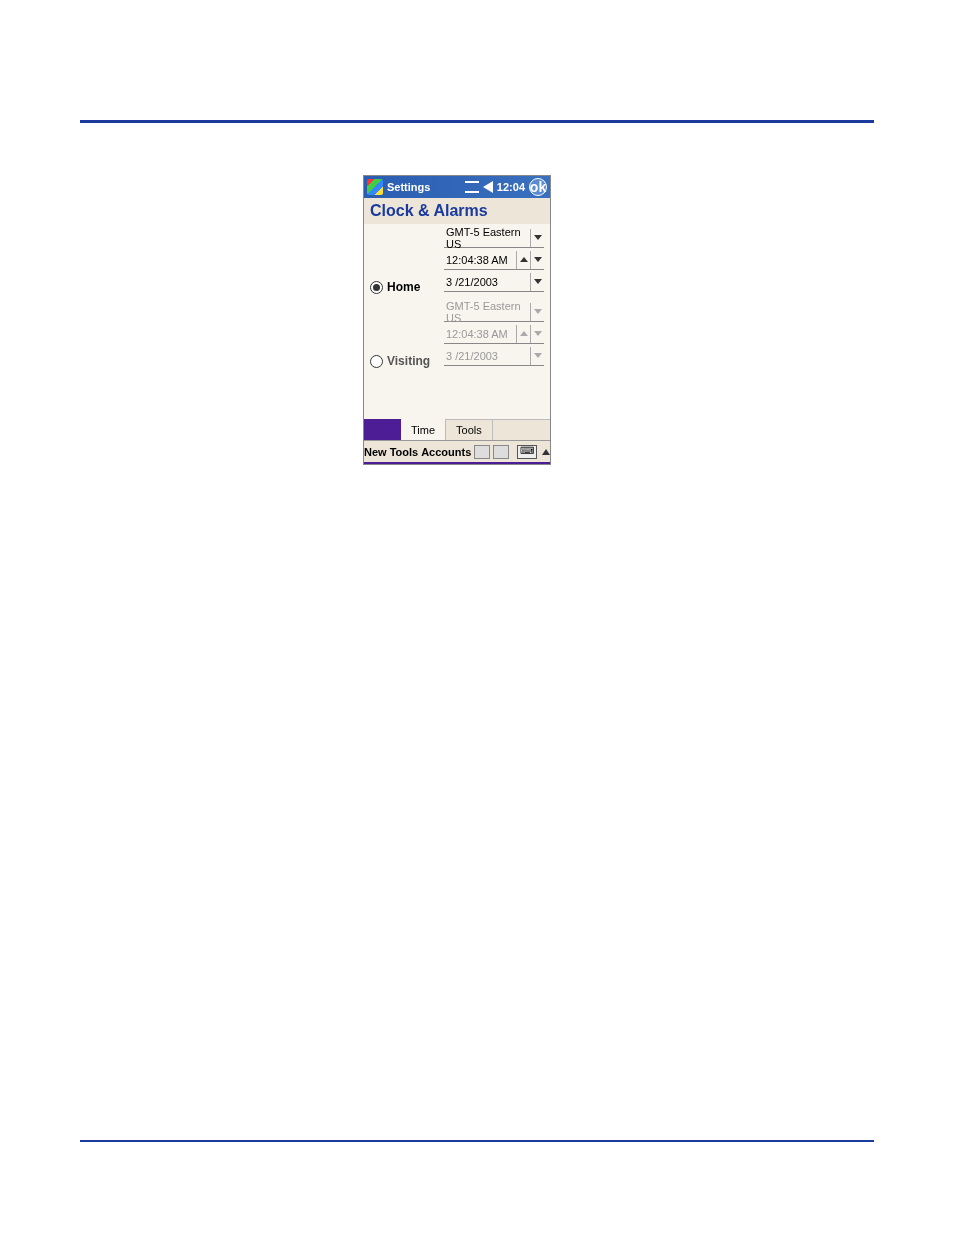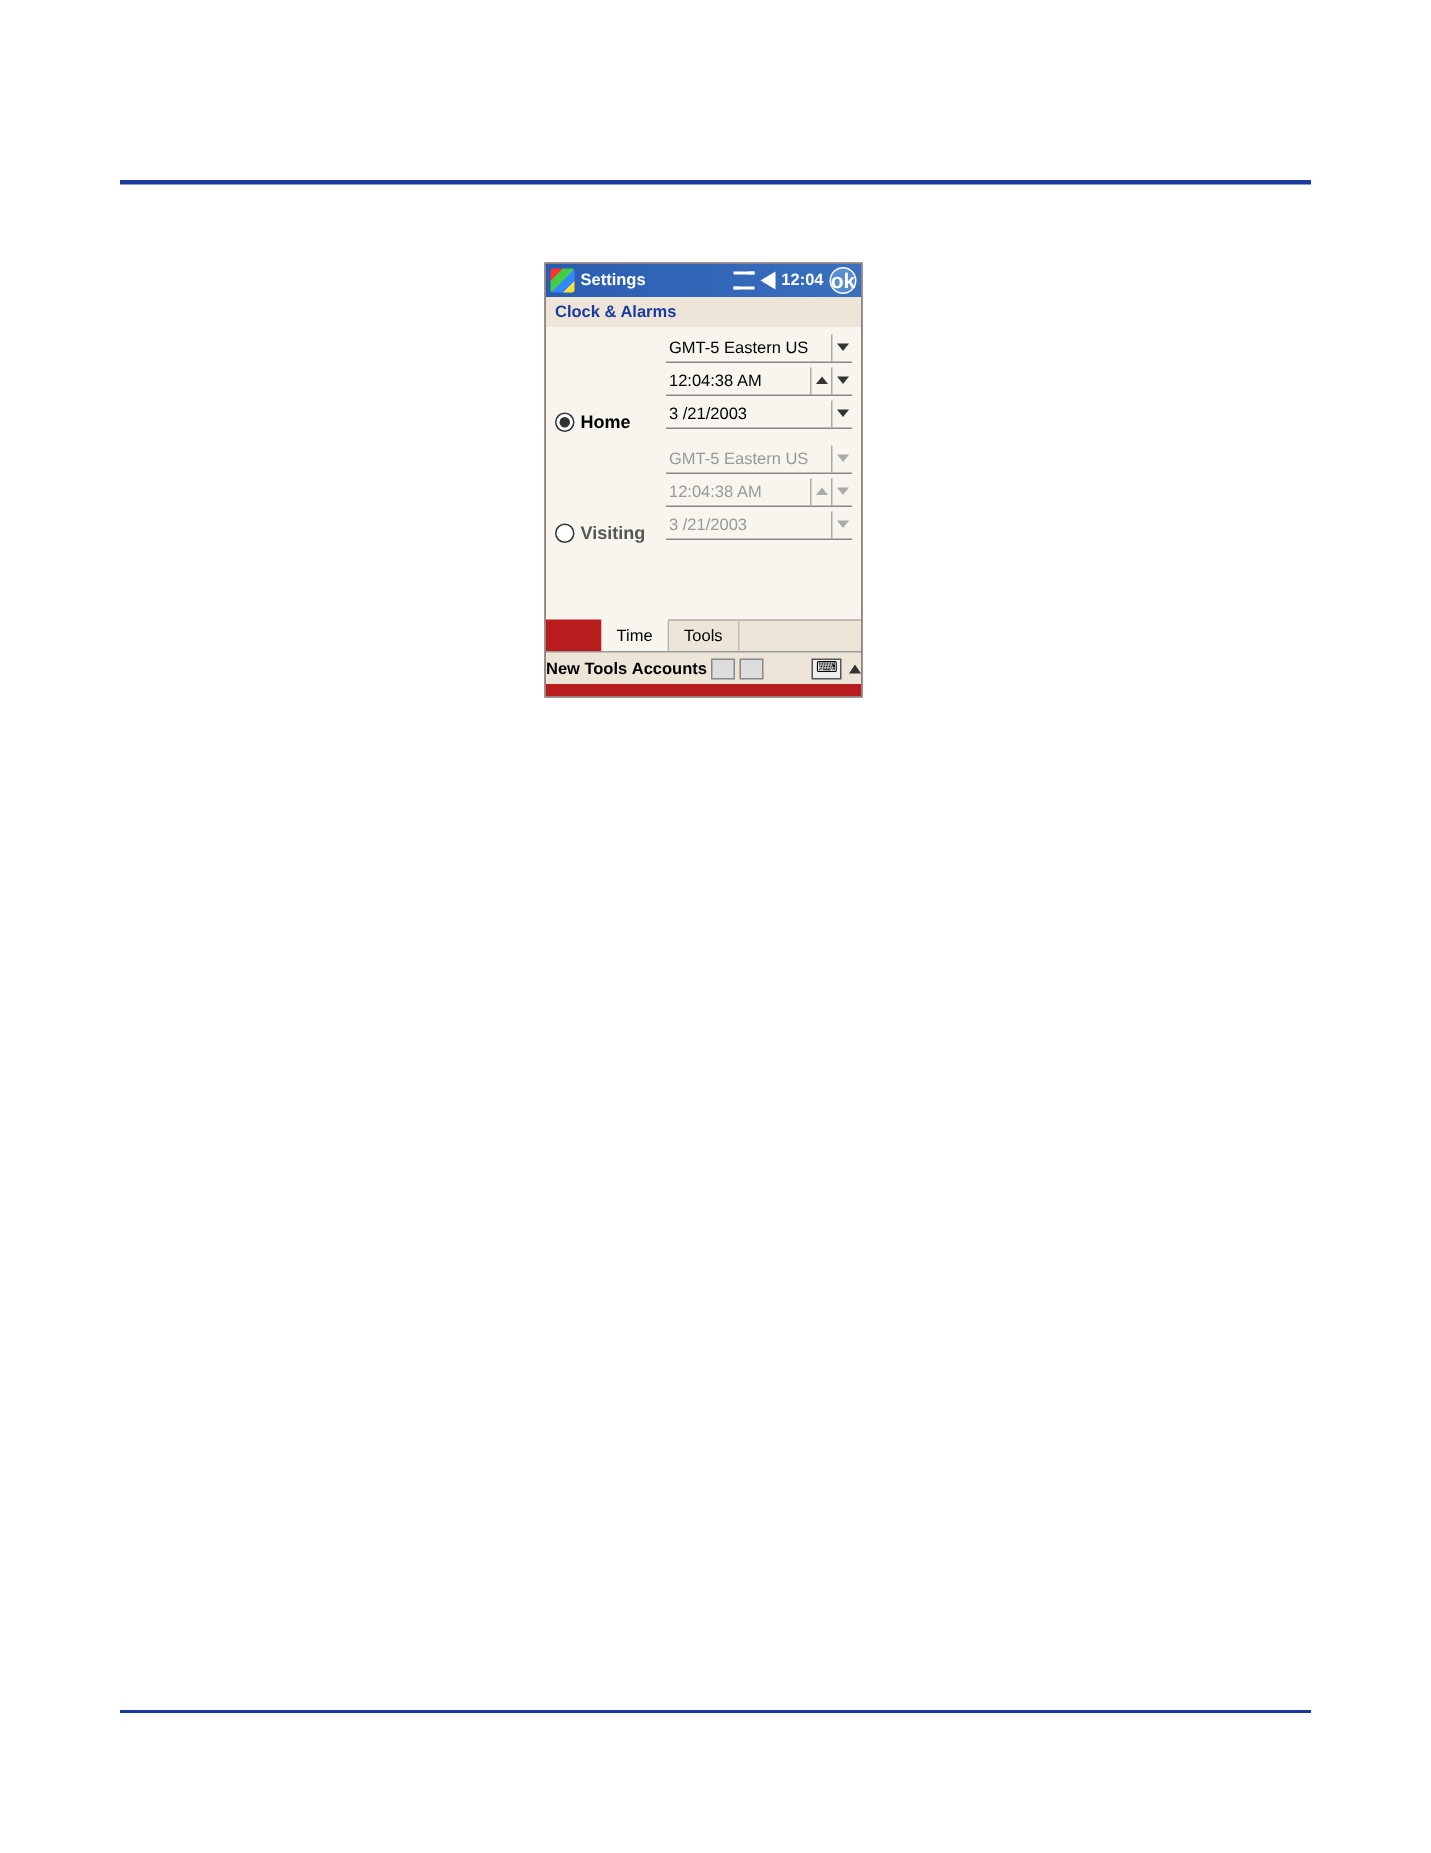--- a/index.html
+++ b/index.html
@@ -23,24 +23,24 @@
     top: 1140px;
     left: 80px;
     right: 80px;
     height: 2px;
     background: #1a3a9e;
   }
   .device {
     position: absolute;
     top: 175px;
     left: 363px;
-    width: 212px;
+    width: 188px;
     height: 290px;
     border: 1px solid #888;
-    background: #b91c1c;
+    background: #4c1d95;
     font-size: 11px;
   }
   .titlebar {
     height: 22px;
     background: linear-gradient(to right, #2a5db0, #3a70c0);
     display: flex;
     align-items: center;
     padding: 0 3px;
     color: #fff;
     font-weight: bold;
@@ -75,21 +75,21 @@
     background: #5a8cd0; color: #fff;
     display: flex; align-items: center; justify-content: center;
     font-size: 14px; font-weight: bold;
     border: 1px solid #fff;
   }
   .subtitle {
     padding: 4px 6px;
     color: #1a3a9e;
     font-weight: bold;
     background: #ece5d8;
-    font-size: 11px;
+    font-size: 16px;
   }
   .content {
     background: #f8f5ef;
     padding: 4px 6px 0 6px;
     height: 195px;
   }
   .row-group { display: flex; margin-bottom: 8px; }
   .radio-col { width: 74px; display: flex; align-items: flex-end; padding-top: 2px; }
   .radio {
     width: 13px; height: 13px; border-radius: 50%;

